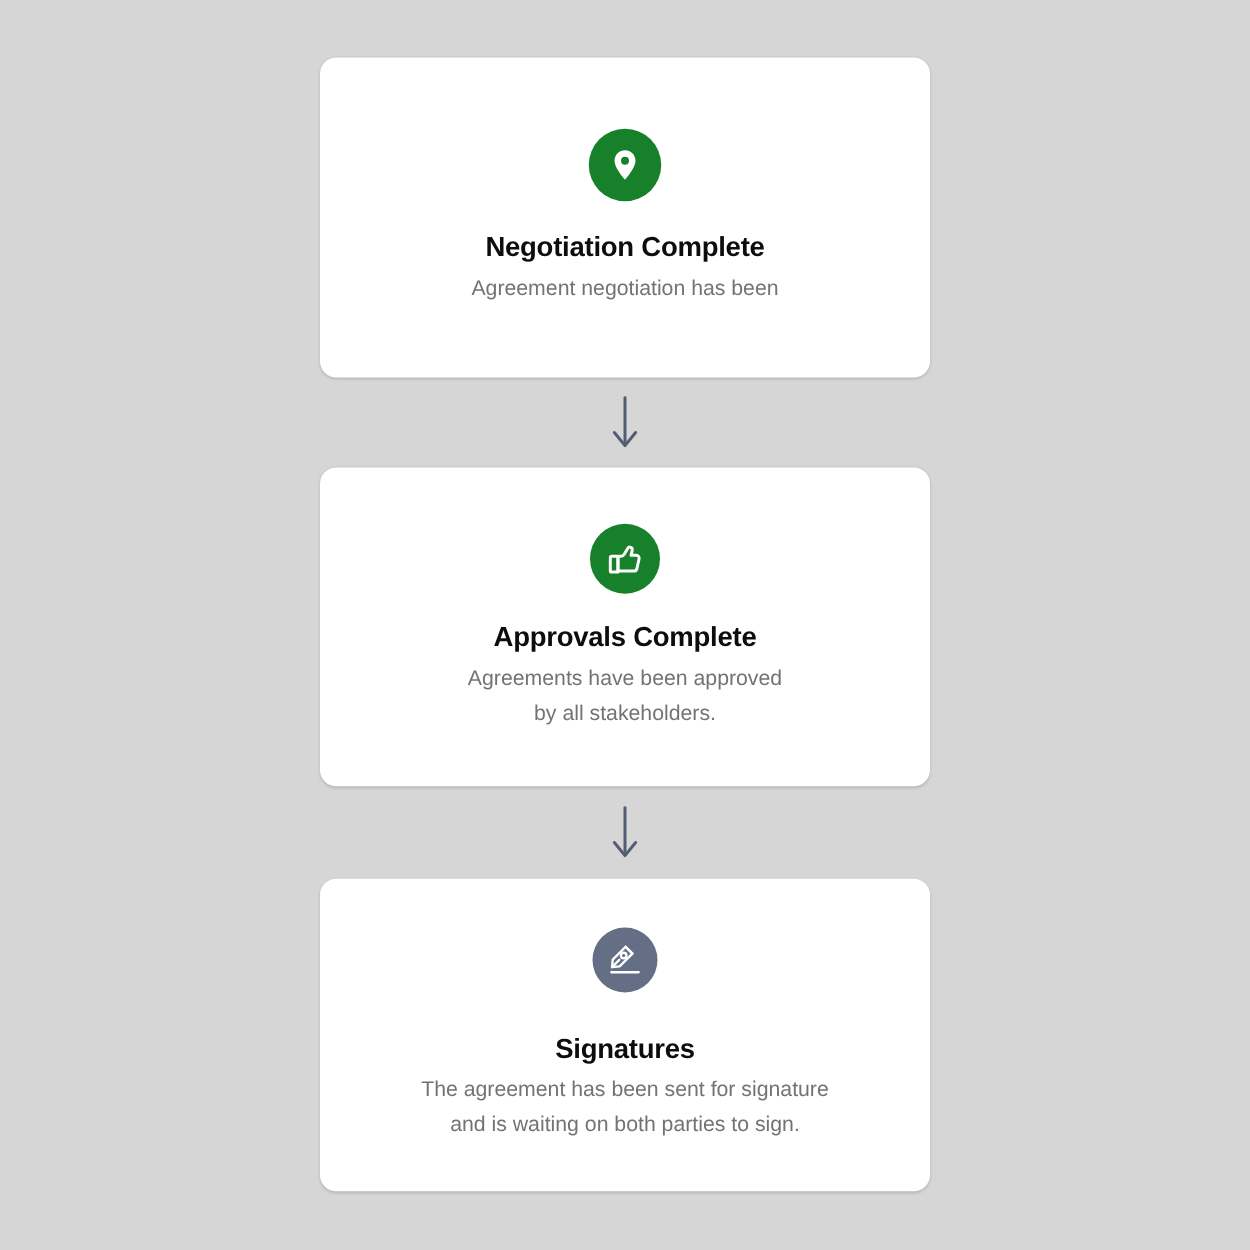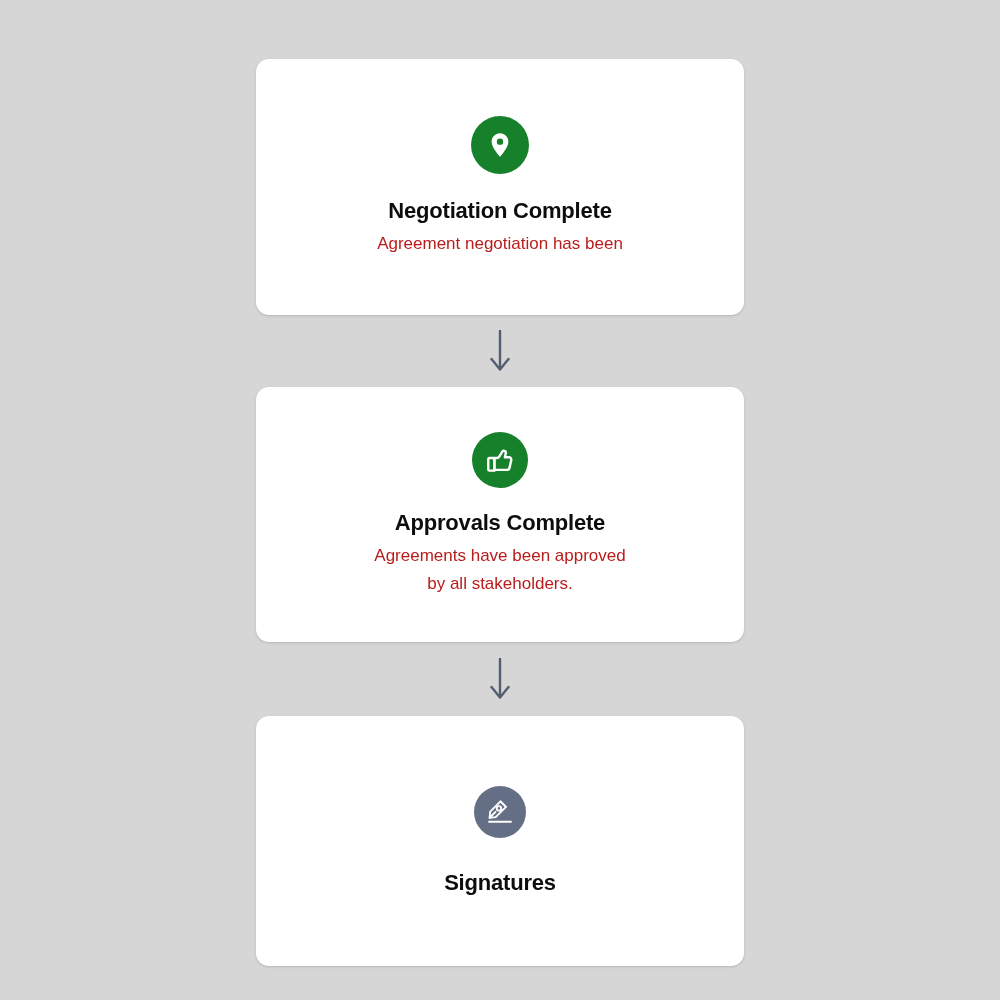--- a/index.html
+++ b/index.html
@@ -14,23 +14,23 @@
     -webkit-font-smoothing: antialiased;
     overflow: hidden;
   }
 
   #flow {
     width: 1000px;
     height: 1000px;
     display: flex;
     flex-direction: column;
     align-items: center;
-    justify-content: center;
+    justify-content: flex-start;
     box-sizing: border-box;
-    padding-top: 25px;
+    padding-top: 46px;
   }
 
   .card {
     width: 488px;
     background: #ffffff;
     border-radius: 13px;
     box-sizing: border-box;
     display: flex;
     flex-direction: column;
     align-items: center;
@@ -64,21 +64,21 @@
     letter-spacing: -0.2px;
     line-height: 1.2;
   }
   .card-1 .card-title { margin-top: 24px; }
   .card-2 .card-title { margin-top: 22px; }
   .card-3 .card-title { margin-top: 32px; }
 
   .card-desc {
     font-size: 17px;
     font-weight: normal;
-    color: #b91c1c;
+    color: #737373;
     line-height: 1.63;
     margin-top: 6px;
     max-width: 420px;
   }
   .card-desc .line { display: block; }
 
   .connector {
     display: flex;
     align-items: center;
     justify-content: center;
@@ -137,15 +137,19 @@
     <div class="icon-badge badge-slate badge-sm">
       <svg width="28" height="28" viewBox="0 0 24 24" fill="none" stroke="#ffffff" stroke-width="1.6" stroke-linecap="round" stroke-linejoin="round" aria-hidden="true">
         <path d="M12.4 2.9 3.6 11.7l-.5 5.2 5.2-.5 8.8-8.8z"></path>
         <path d="M3.1 16.9 8.1 11.9"></path>
         <circle cx="11.1" cy="8.9" r="1.9"></circle>
         <path d="M2.6 20.4h18.8"></path>
         <path d="M12.4 2.9 17.1 7.6"></path>
       </svg>
     </div>
     <div class="card-title">Signatures</div>
+    <div class="card-desc">
+      <span class="line">The agreement has been sent for signature</span>
+      <span class="line">and is waiting on both parties to sign.</span>
+    </div>
   </div>
 
 </div>
 
 </body></html>

